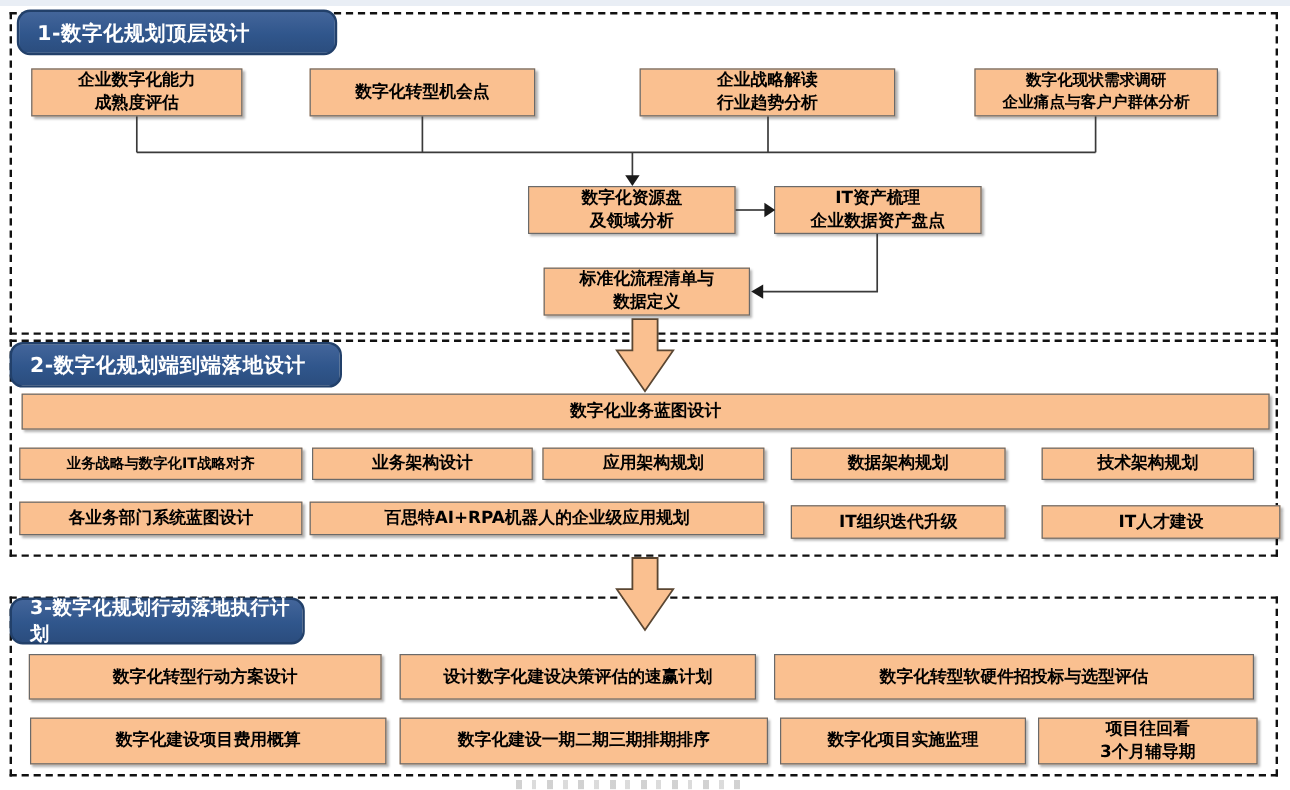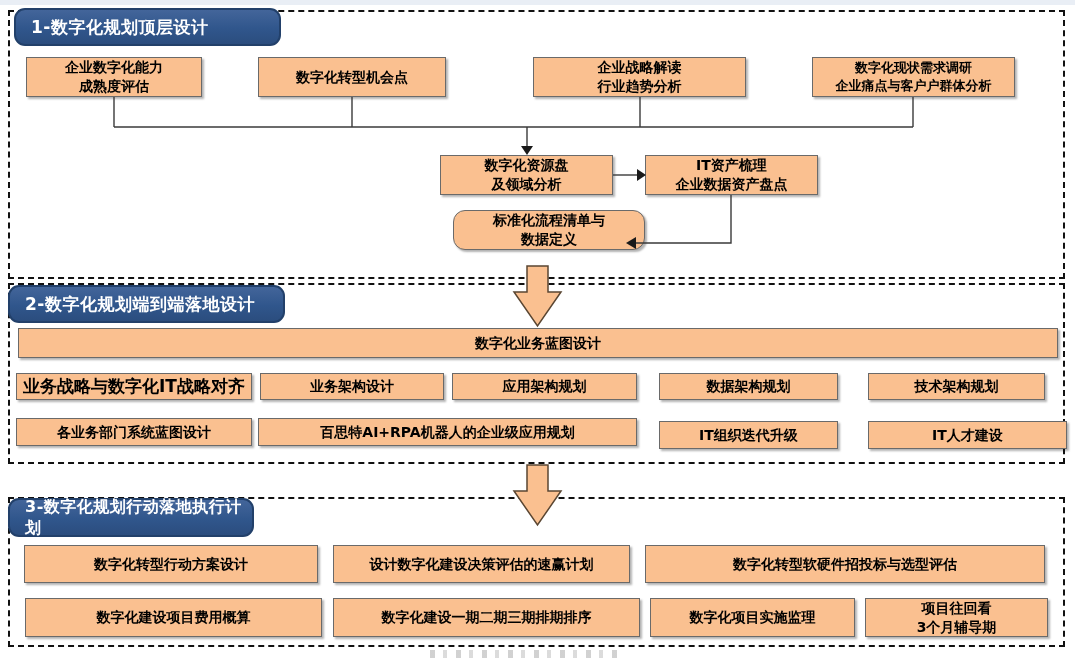--- a/index.html
+++ b/index.html
@@ -37,31 +37,31 @@
   <div class="box" style="left:258px;top:57px;width:188px;height:40px;">数字化转型机会点</div>
   <div class="box" style="left:533px;top:57px;width:213px;height:40px;">企业战略解读
 行业趋势分析</div>
   <div class="box" style="left:812px;top:57px;width:203px;height:40px;font-size:13px;">数字化现状需求调研
 企业痛点与客户户群体分析</div>
 
   <div class="box" style="left:440px;top:155px;width:173px;height:40px;">数字化资源盘
 及领域分析</div>
   <div class="box" style="left:645px;top:155px;width:173px;height:40px;">IT资产梳理
 企业数据资产盘点</div>
-  <div class="box" style="left:453px;top:210px;width:192px;height:40px;border-radius:12px;">标准化流程清单与
+  <div class="box" style="left:453px;top:223px;width:172px;height:40px;">标准化流程清单与
 数据定义</div>
 
   <div class="sec" style="left:8px;top:283px;width:1053px;height:177px;"></div>
   <div class="hdr" style="left:8px;top:285px;width:277px;height:38px;">
     <span>2-数字化规划端到端落地设计</span>
   </div>
 
   <div class="box banner" style="left:18px;top:328px;width:1040px;height:30px;">数字化业务蓝图设计</div>
 
-  <div class="box" style="left:16px;top:373px;width:236px;height:27px;font-size:17px;">业务战略与数字化IT战略对齐</div>
+  <div class="box" style="left:16px;top:373px;width:236px;height:27px;font-size:12px;">业务战略与数字化IT战略对齐</div>
   <div class="box" style="left:260px;top:373px;width:184px;height:27px;">业务架构设计</div>
   <div class="box" style="left:452px;top:373px;width:185px;height:27px;">应用架构规划</div>
   <div class="box" style="left:659px;top:373px;width:179px;height:27px;">数据架构规划</div>
   <div class="box" style="left:868px;top:373px;width:177px;height:27px;">技术架构规划</div>
 
   <div class="box" style="left:16px;top:418px;width:236px;height:28px;">各业务部门系统蓝图设计</div>
   <div class="box" style="left:258px;top:418px;width:379px;height:28px;">百思特AI+RPA机器人的企业级应用规划</div>
   <div class="box" style="left:659px;top:421px;width:179px;height:28px;">IT组织迭代升级</div>
   <div class="box" style="left:868px;top:421px;width:199px;height:28px;">IT人才建设</div>
 

